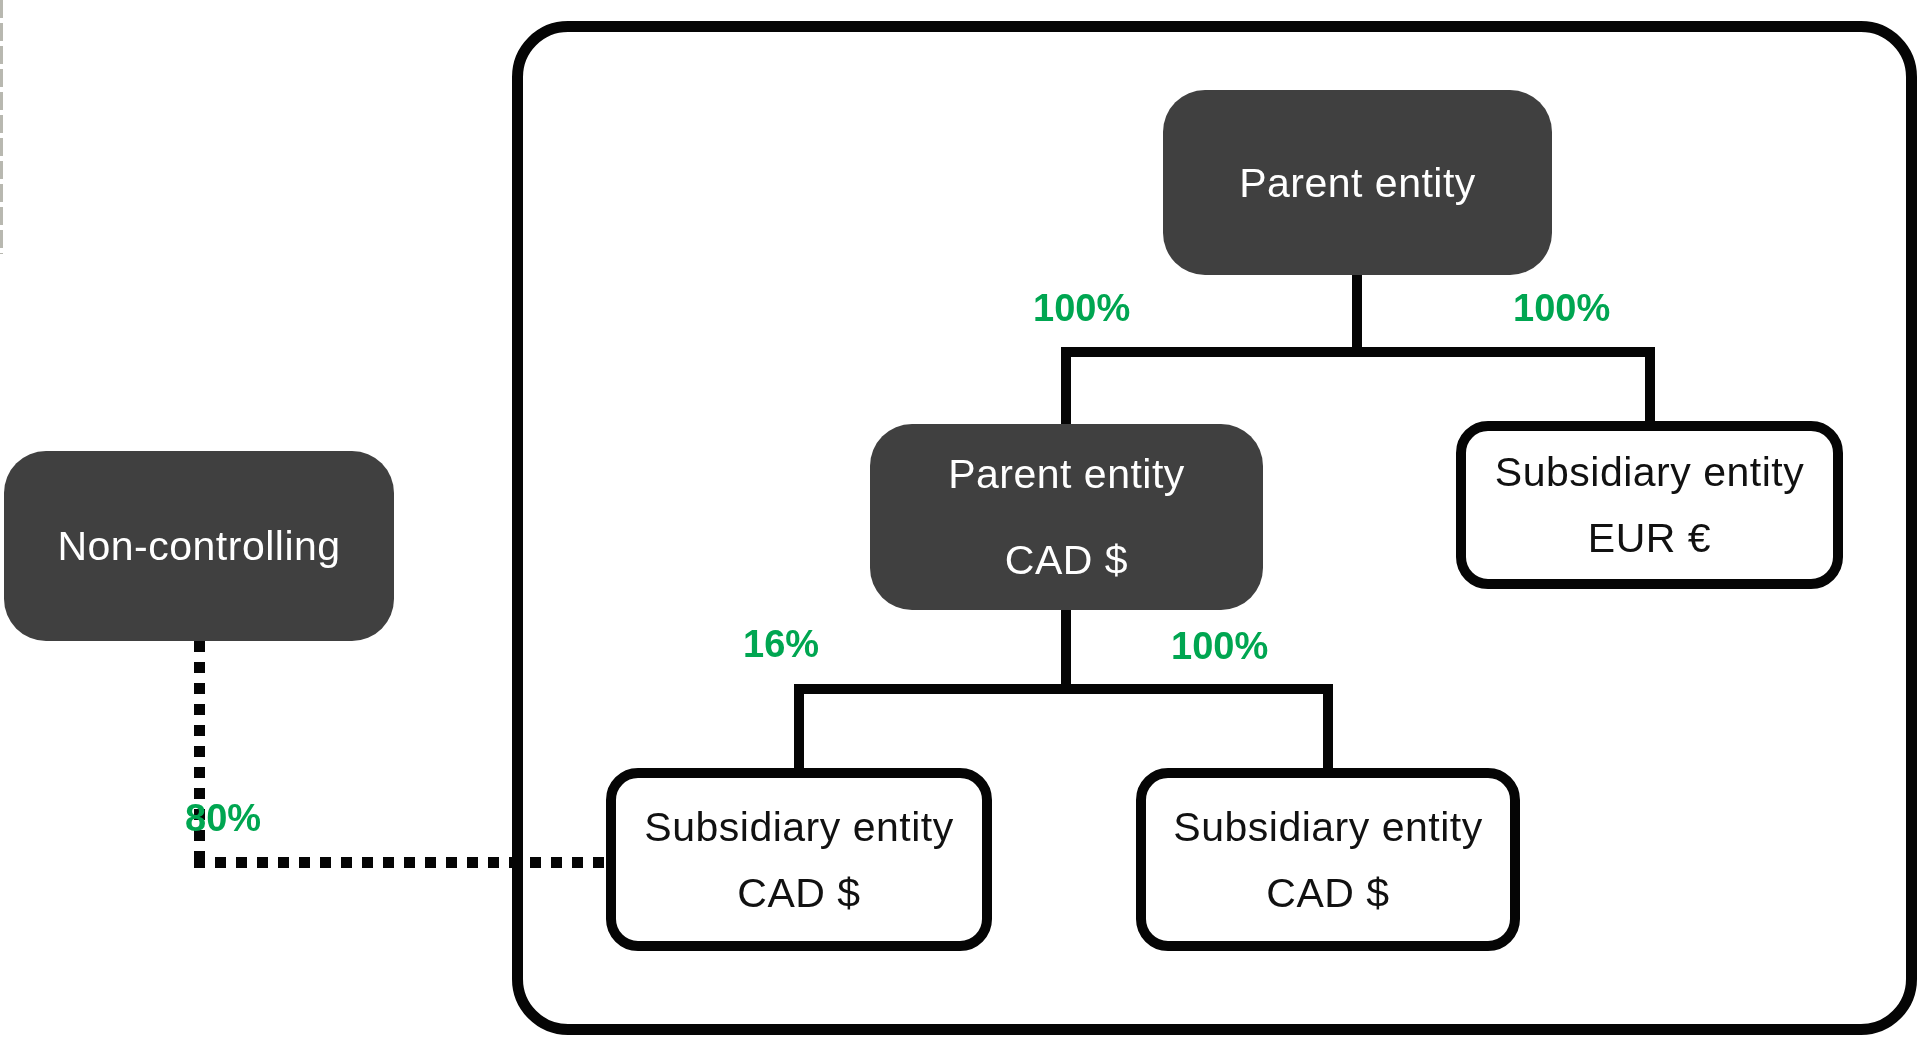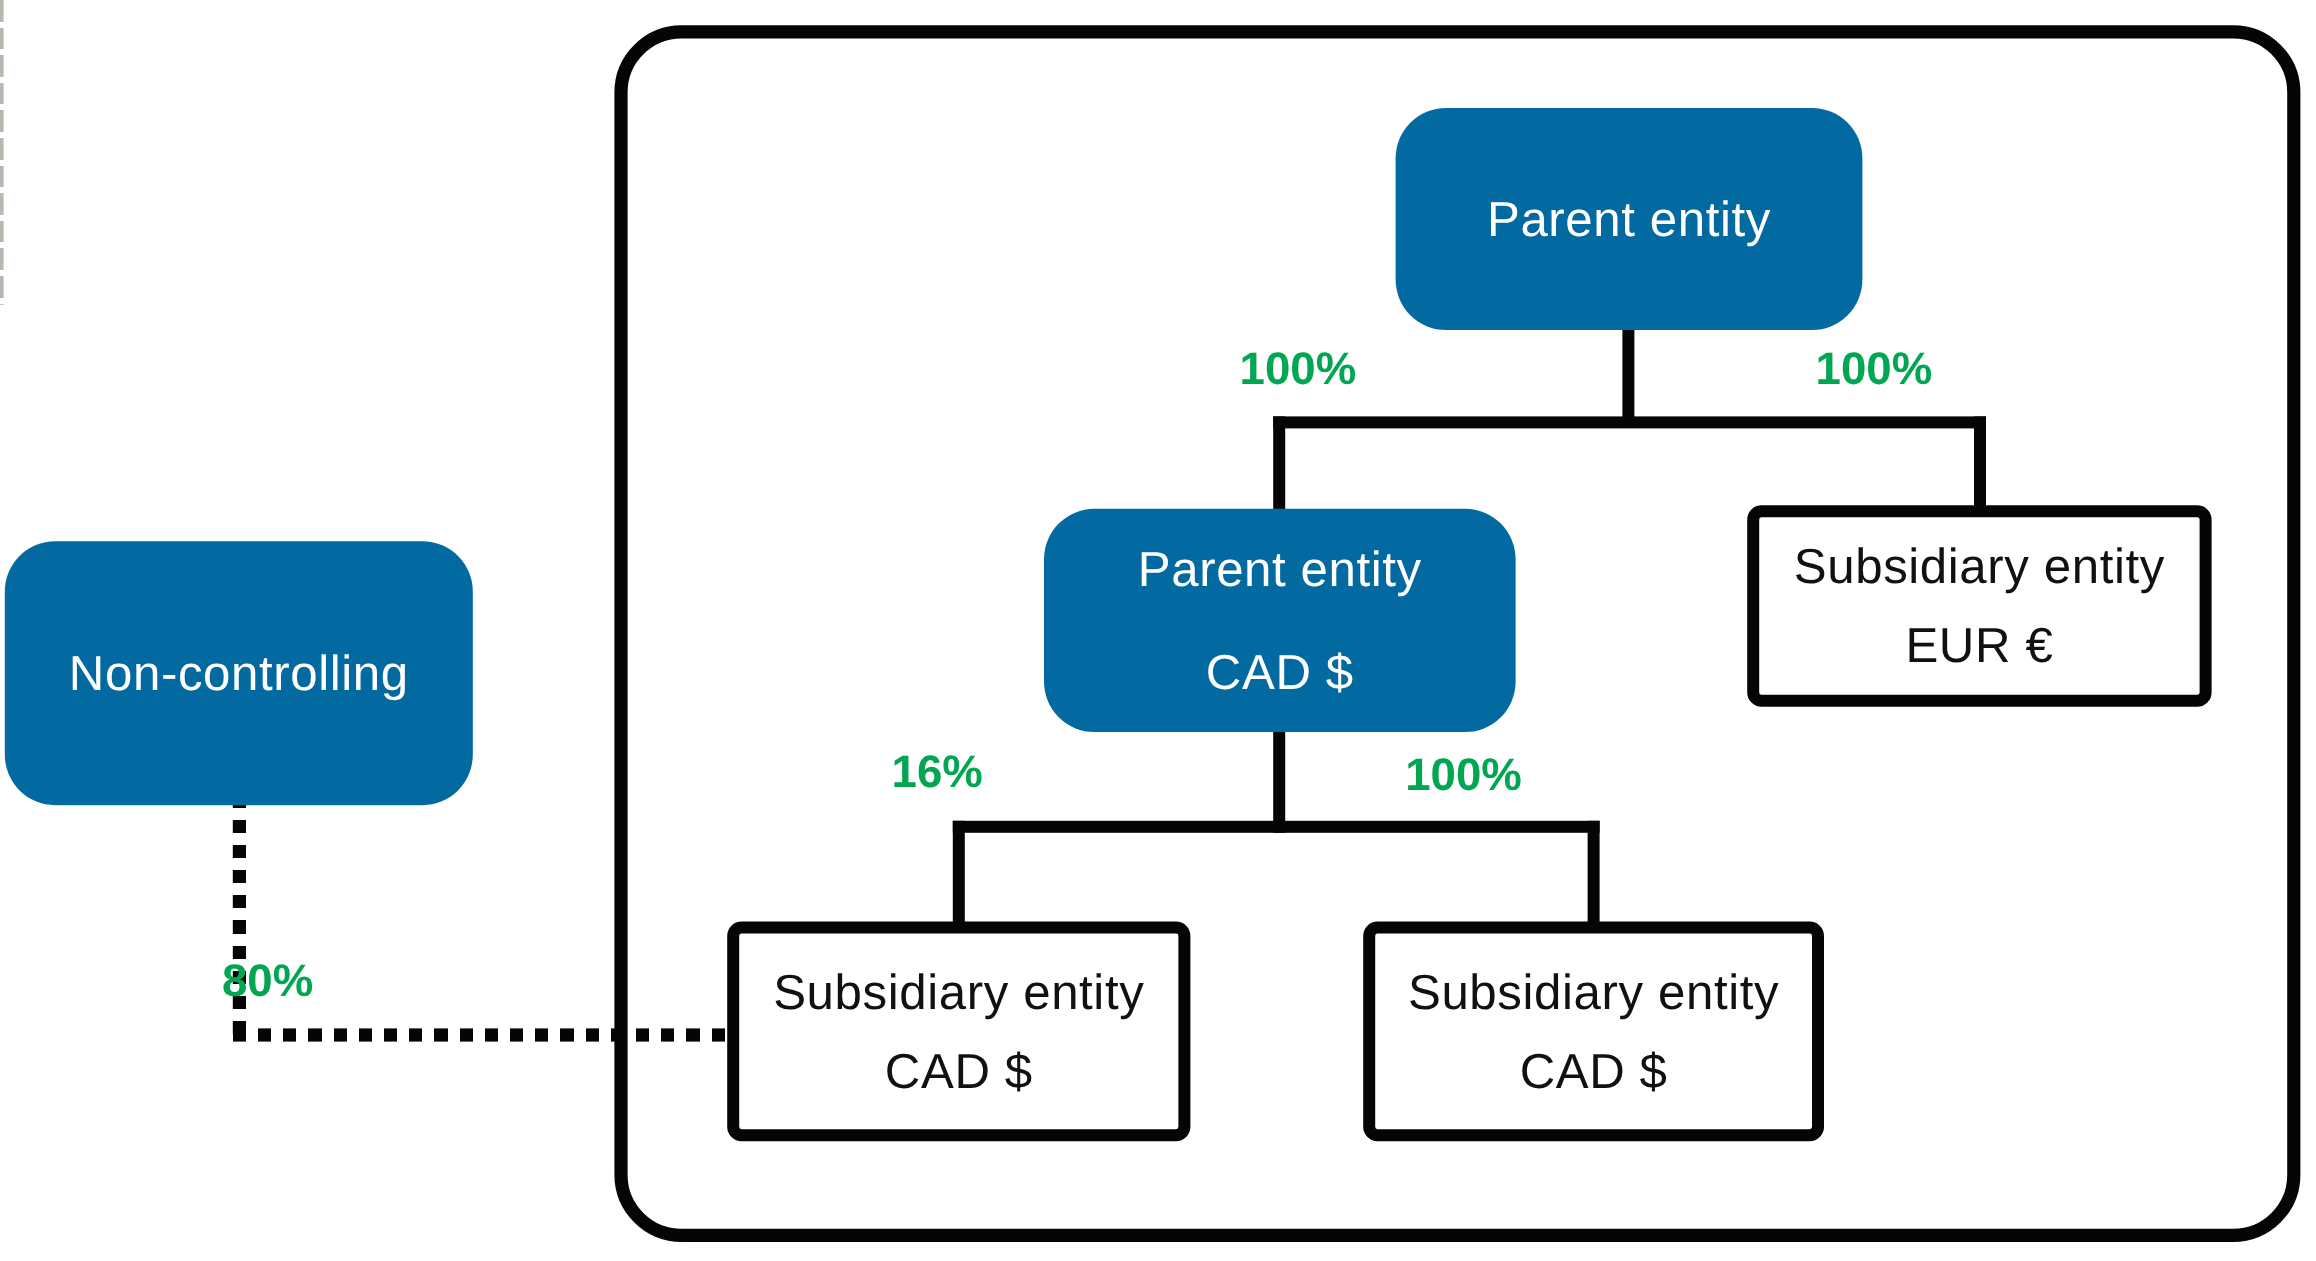--- a/index.html
+++ b/index.html
@@ -42,38 +42,38 @@
     flex-direction: column;
     align-items: center;
     justify-content: center;
     text-align: center;
     box-sizing: border-box;
     font-size: 41px;
     line-height: 66px;
     letter-spacing: 0.5px;
   }
   .node.black {
-    background: #0369a1;
+    background: #404040;
     color: #ffffff;
     border-radius: 42px;
     gap: 20px;
   }
   .node.white {
     background: #ffffff;
     color: #111111;
     border: 10px solid #050505;
-    border-radius: 12px;
+    border-radius: 32px;
   }
 
   .node-parent-usd  { left: 1163px; top:  90px; width: 389px; height: 185px; }
   .node-parent-cad  { left:  870px; top: 424px; width: 393px; height: 186px; }
   .node-sub-eur     { left: 1456px; top: 421px; width: 387px; height: 168px; }
   .node-sub-cad-1   { left:  606px; top: 768px; width: 386px; height: 183px; }
   .node-sub-cad-2   { left: 1136px; top: 768px; width: 384px; height: 183px; }
-  .node-nci         { left:    4px; top: 451px; width: 390px; height: 220px; border-radius: 46px; }
+  .node-nci         { left:    4px; top: 451px; width: 390px; height: 190px; border-radius: 46px; }
 
   
   .line { background: #050505; }
   .c1-stub    { left: 1352px; top: 273px; width:  10px; height:  80px; }
   .c1-h       { left: 1061px; top: 347px; width: 594px; height:  10px; }
   .c1-left-v  { left: 1061px; top: 347px; width:  10px; height:  80px; }
   .c1-right-v { left: 1645px; top: 347px; width:  10px; height:  77px; }
   .c2-stub    { left: 1061px; top: 608px; width:  10px; height:  86px; }
   .c2-h       { left:  794px; top: 684px; width: 539px; height:  10px; }
   .c2-left-v  { left:  794px; top: 684px; width:  10px; height:  87px; }

